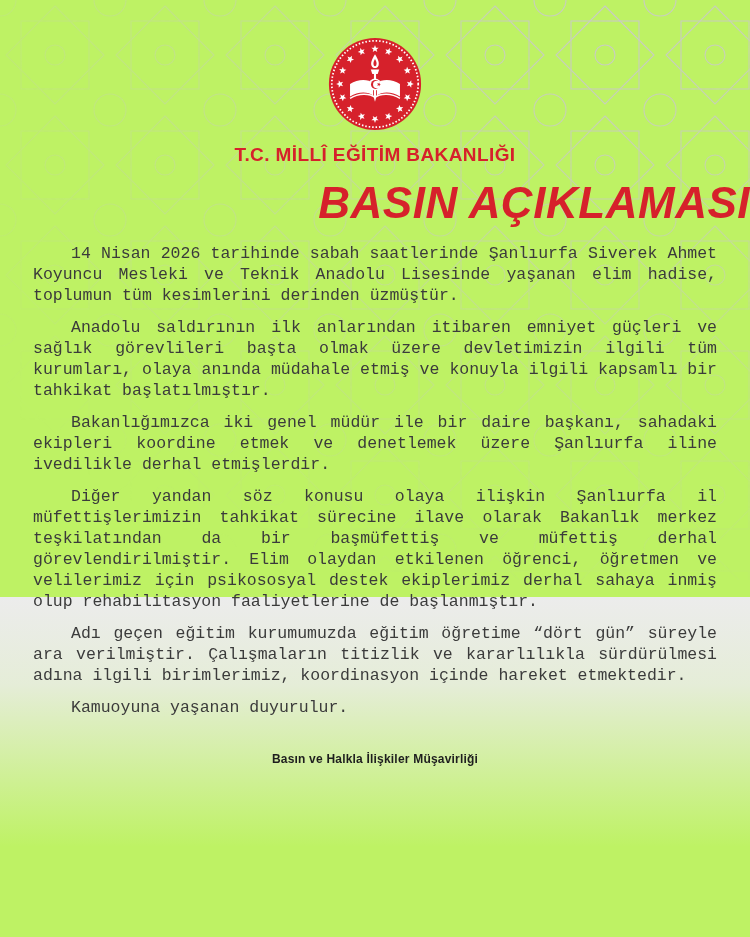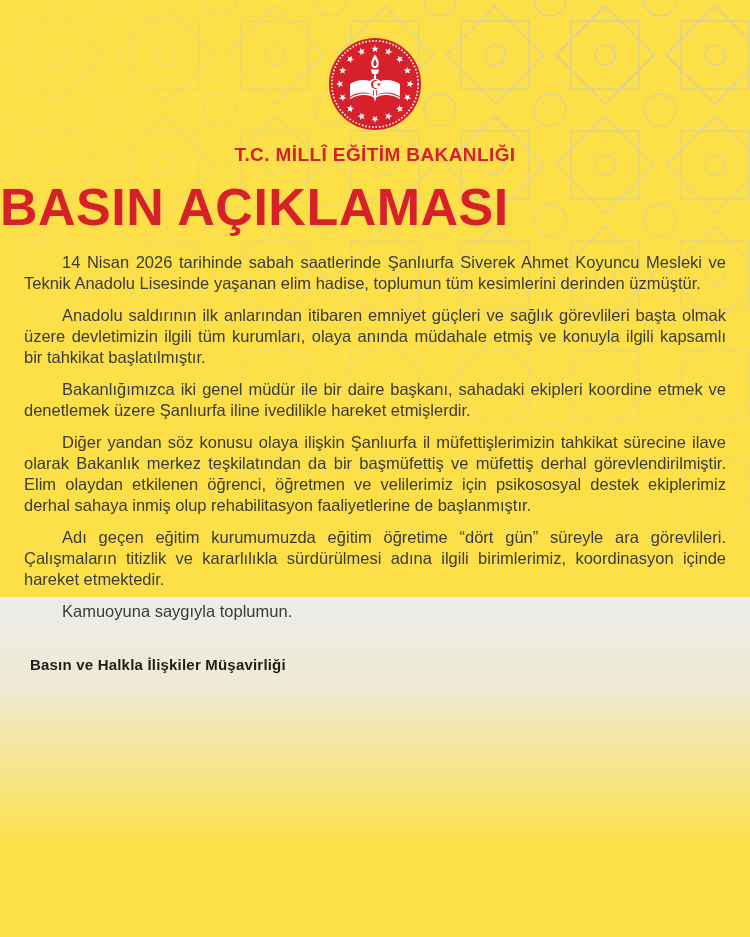--- a/index.html
+++ b/index.html
@@ -1,47 +1,47 @@
 <!DOCTYPE html>
 <html lang="tr"><head>
 <meta charset="utf-8">
 <style>
   html,body{margin:0;padding:0;background:#dcdcdc;}
   .page{
     position:relative;width:750px;height:937px;margin:0 auto;
-    background:#fde047;overflow:hidden;
+    background:#bef264;overflow:hidden;
     font-family:"Liberation Sans","DejaVu Sans",sans-serif;
   }
   
   .pat-top{position:absolute;top:0;left:0;pointer-events:none;}
   .floor-zone{position:absolute;left:0;right:0;bottom:0;height:340px;overflow:hidden;pointer-events:none;}
   .floor-fade{
     position:absolute;left:0;right:0;top:0;height:250px;
     background:linear-gradient(to bottom,#ececec 0%,rgba(236,236,236,0.85) 35%,rgba(236,236,236,0) 100%);
   }
   
   .content{position:relative;z-index:2;}
   .logo-wrap{padding-top:36px;text-align:center;}
   .logo-wrap svg{width:96px;height:96px;display:inline-block;}
   .ministry{
     margin:8px 0 0;text-align:center;color:#d6212b;
     font-size:19px;font-weight:bold;letter-spacing:.4px;
   }
   .main-title{
-    margin:14px 0 0;text-align:left;color:#d6212b;
-    font-size:52px;line-height:1.05;font-weight:bold;letter-spacing:.5px;
+    margin:14px 0 0;text-align:right;color:#d6212b;
+    font-size:44px;line-height:1.05;font-weight:bold;letter-spacing:.5px;font-style:italic;
   }
-  .body-text{margin:17px 24px 0;}
+  .body-text{margin:17px 33px 0;font-family:Liberation Mono, monospace;}
   .body-text p{
     margin:0 0 11px;color:#3b3b3b;font-size:16.5px;line-height:21px;
     text-align:justify;text-indent:38px;
   }
   .signature{
-    margin:34px 30px 0;text-align:left;color:#1e1e1e;
-    font-size:15px;font-weight:bold;letter-spacing:.2px;
+    margin:34px 30px 0;text-align:center;color:#1e1e1e;
+    font-size:12px;font-weight:bold;letter-spacing:.2px;
   }
 </style>
 </head>
 <body>
 
 <div class="page">
 
   <svg class="pat-top" width="750" height="580" aria-hidden="true">
     <defs>
       <pattern id="girihTop" width="110" height="110" patternUnits="userSpaceOnUse">
@@ -116,22 +116,22 @@
         <use href="#star5" transform="translate(54 50.5) scale(0.55) rotate(90)" fill="#d6212b"></use>
       </svg>
     </div>
 
     <h2 class="ministry">T.C. MİLLÎ EĞİTİM BAKANLIĞI</h2>
     <h1 class="main-title">BASIN AÇIKLAMASI</h1>
 
     <section class="body-text">
       <p>14 Nisan 2026 tarihinde sabah saatlerinde Şanlıurfa Siverek Ahmet Koyuncu Mesleki ve Teknik Anadolu Lisesinde yaşanan elim hadise, toplumun tüm kesimlerini derinden üzmüştür.</p>
       <p>Anadolu saldırının ilk anlarından itibaren emniyet güçleri ve sağlık görevlileri başta olmak üzere devletimizin ilgili tüm kurumları, olaya anında müdahale etmiş ve konuyla ilgili kapsamlı bir tahkikat başlatılmıştır.</p>
-      <p>Bakanlığımızca iki genel müdür ile bir daire başkanı, sahadaki ekipleri koordine etmek ve denetlemek üzere Şanlıurfa iline ivedilikle hareket etmişlerdir.</p>
+      <p>Bakanlığımızca iki genel müdür ile bir daire başkanı, sahadaki ekipleri koordine etmek ve denetlemek üzere Şanlıurfa iline ivedilikle derhal etmişlerdir.</p>
       <p>Diğer yandan söz konusu olaya ilişkin Şanlıurfa il müfettişlerimizin tahkikat sürecine ilave olarak Bakanlık merkez teşkilatından da bir başmüfettiş ve müfettiş derhal görevlendirilmiştir. Elim olaydan etkilenen öğrenci, öğretmen ve velilerimiz için psikososyal destek ekiplerimiz derhal sahaya inmiş olup rehabilitasyon faaliyetlerine de başlanmıştır.</p>
-      <p>Adı geçen eğitim kurumumuzda eğitim öğretime “dört gün” süreyle ara görevlileri. Çalışmaların titizlik ve kararlılıkla sürdürülmesi adına ilgili birimlerimiz, koordinasyon içinde hareket etmektedir.</p>
-      <p>Kamuoyuna saygıyla toplumun.</p>
+      <p>Adı geçen eğitim kurumumuzda eğitim öğretime “dört gün” süreyle ara verilmiştir. Çalışmaların titizlik ve kararlılıkla sürdürülmesi adına ilgili birimlerimiz, koordinasyon içinde hareket etmektedir.</p>
+      <p>Kamuoyuna yaşanan duyurulur.</p>
     </section>
 
     <div class="signature">Basın ve Halkla İlişkiler Müşavirliği</div>
 
   </div>
 </div>
 
 </body></html>

